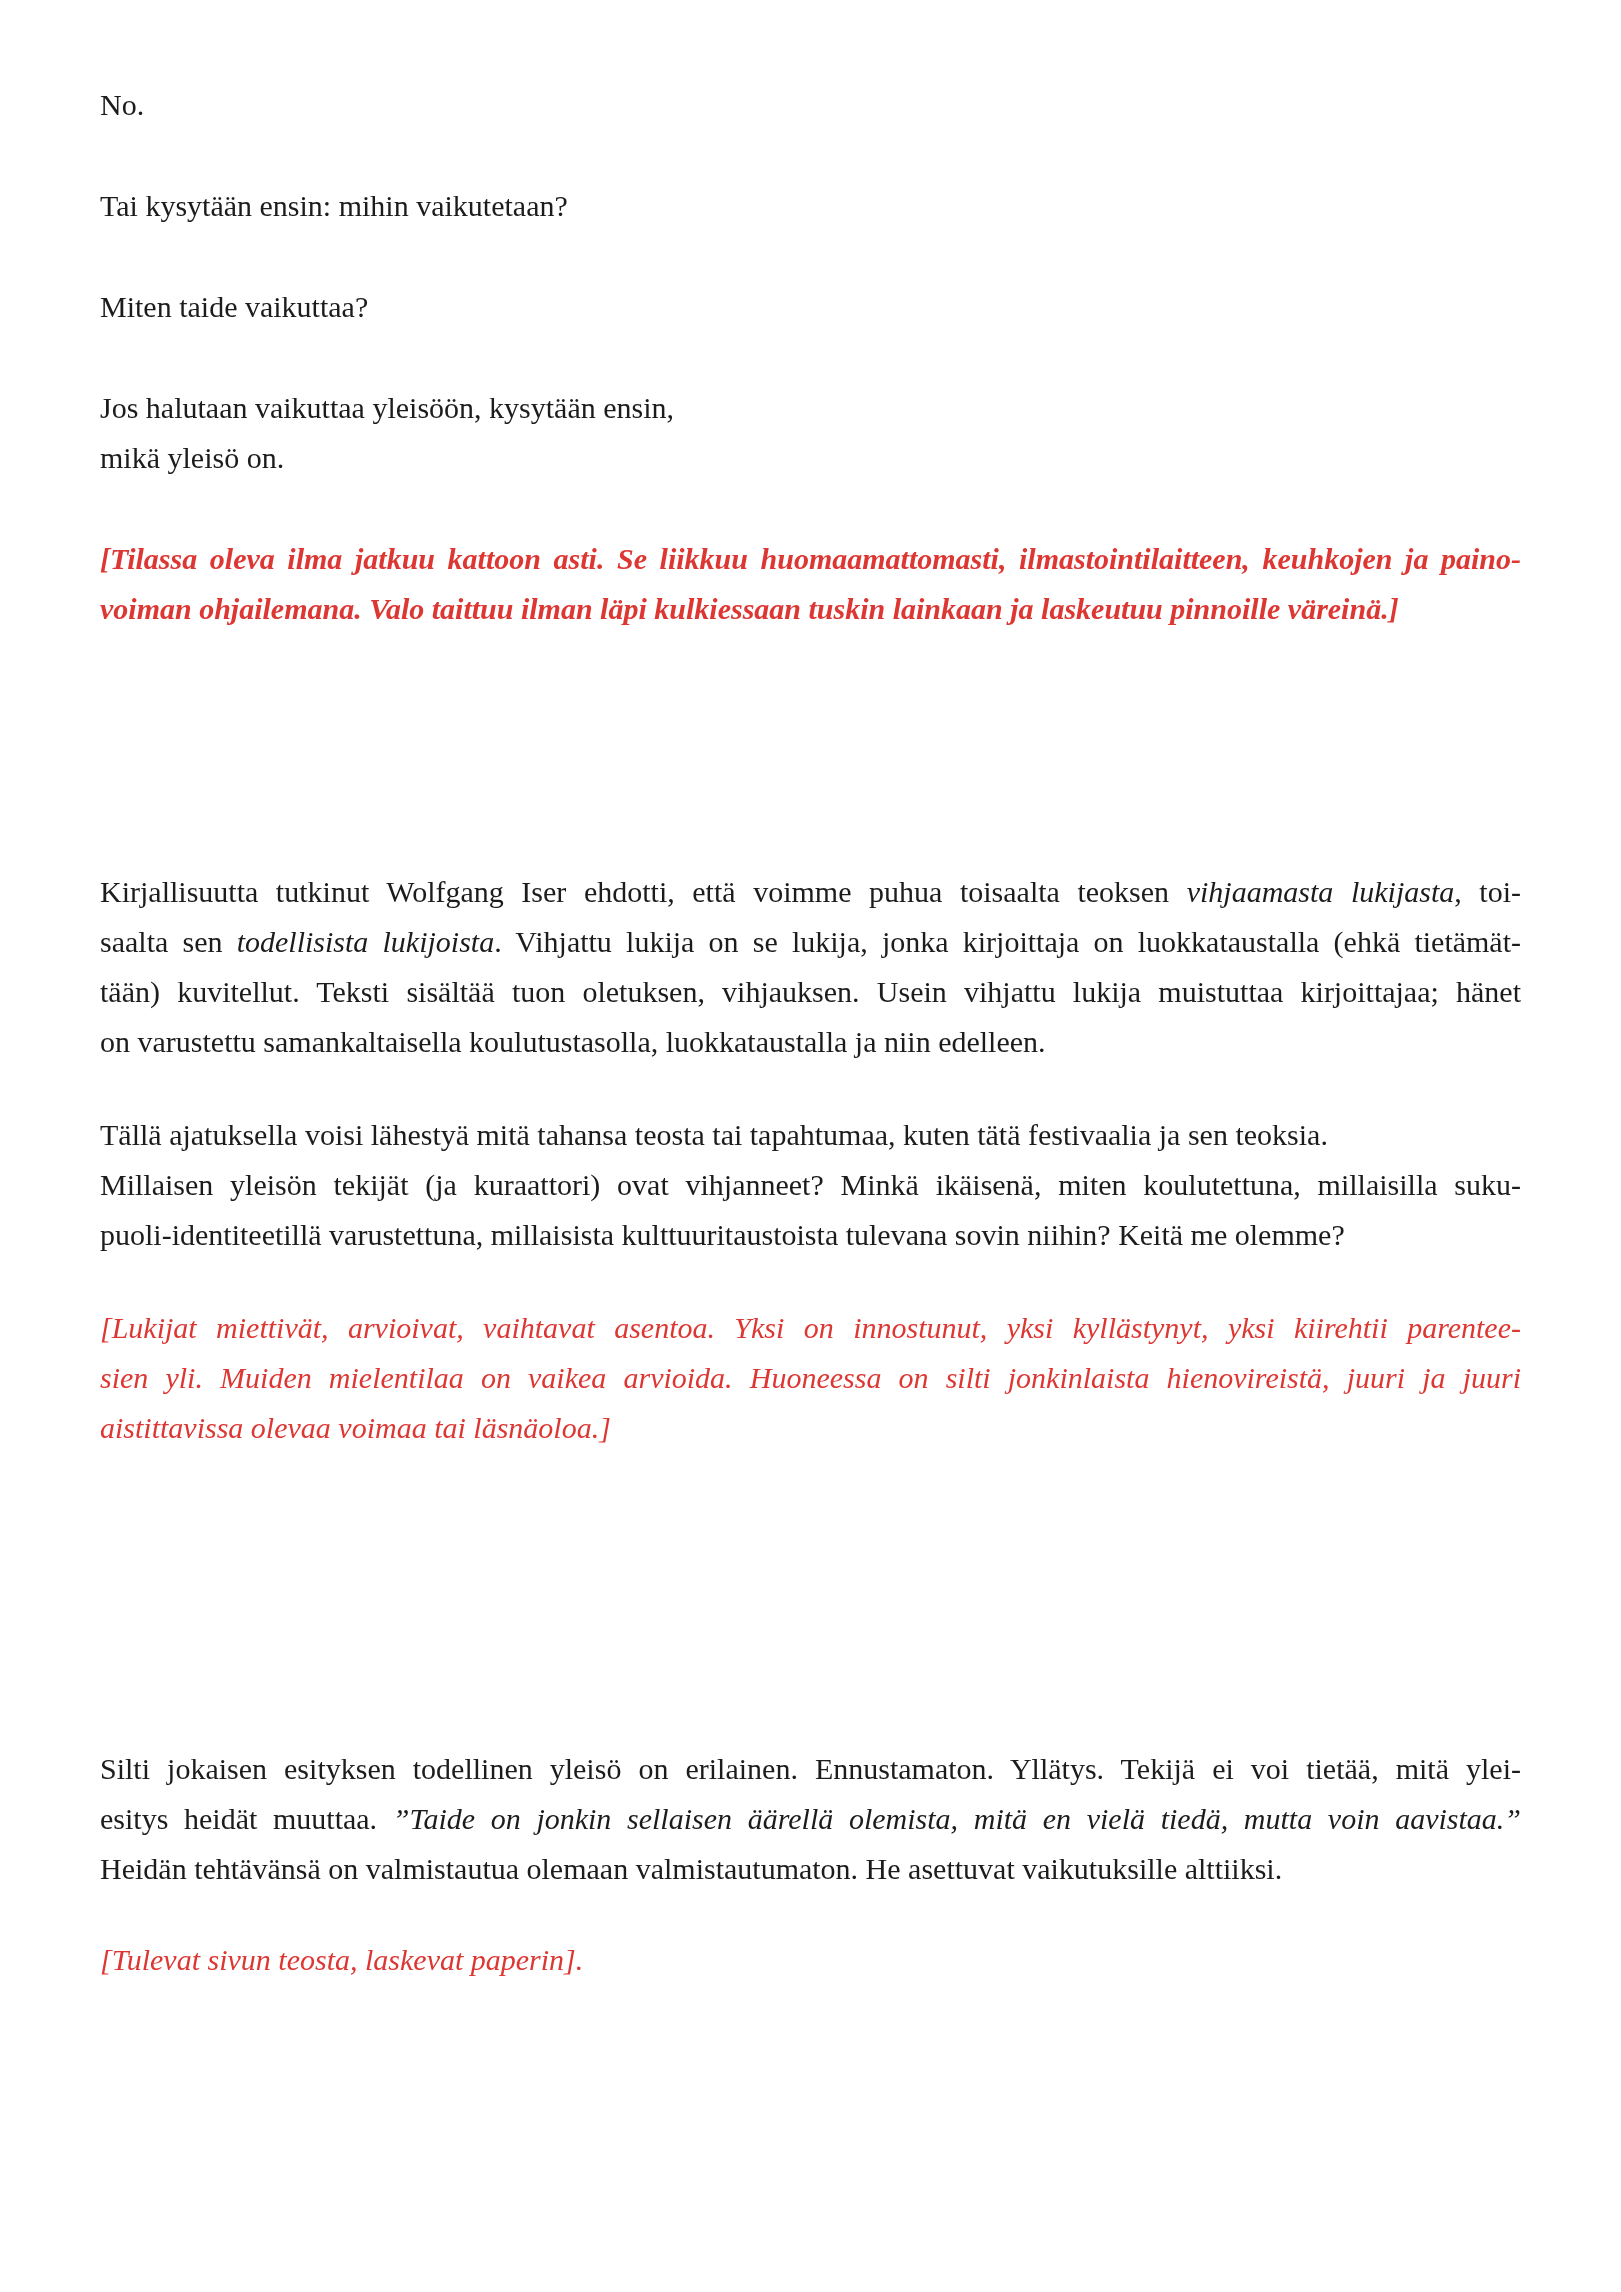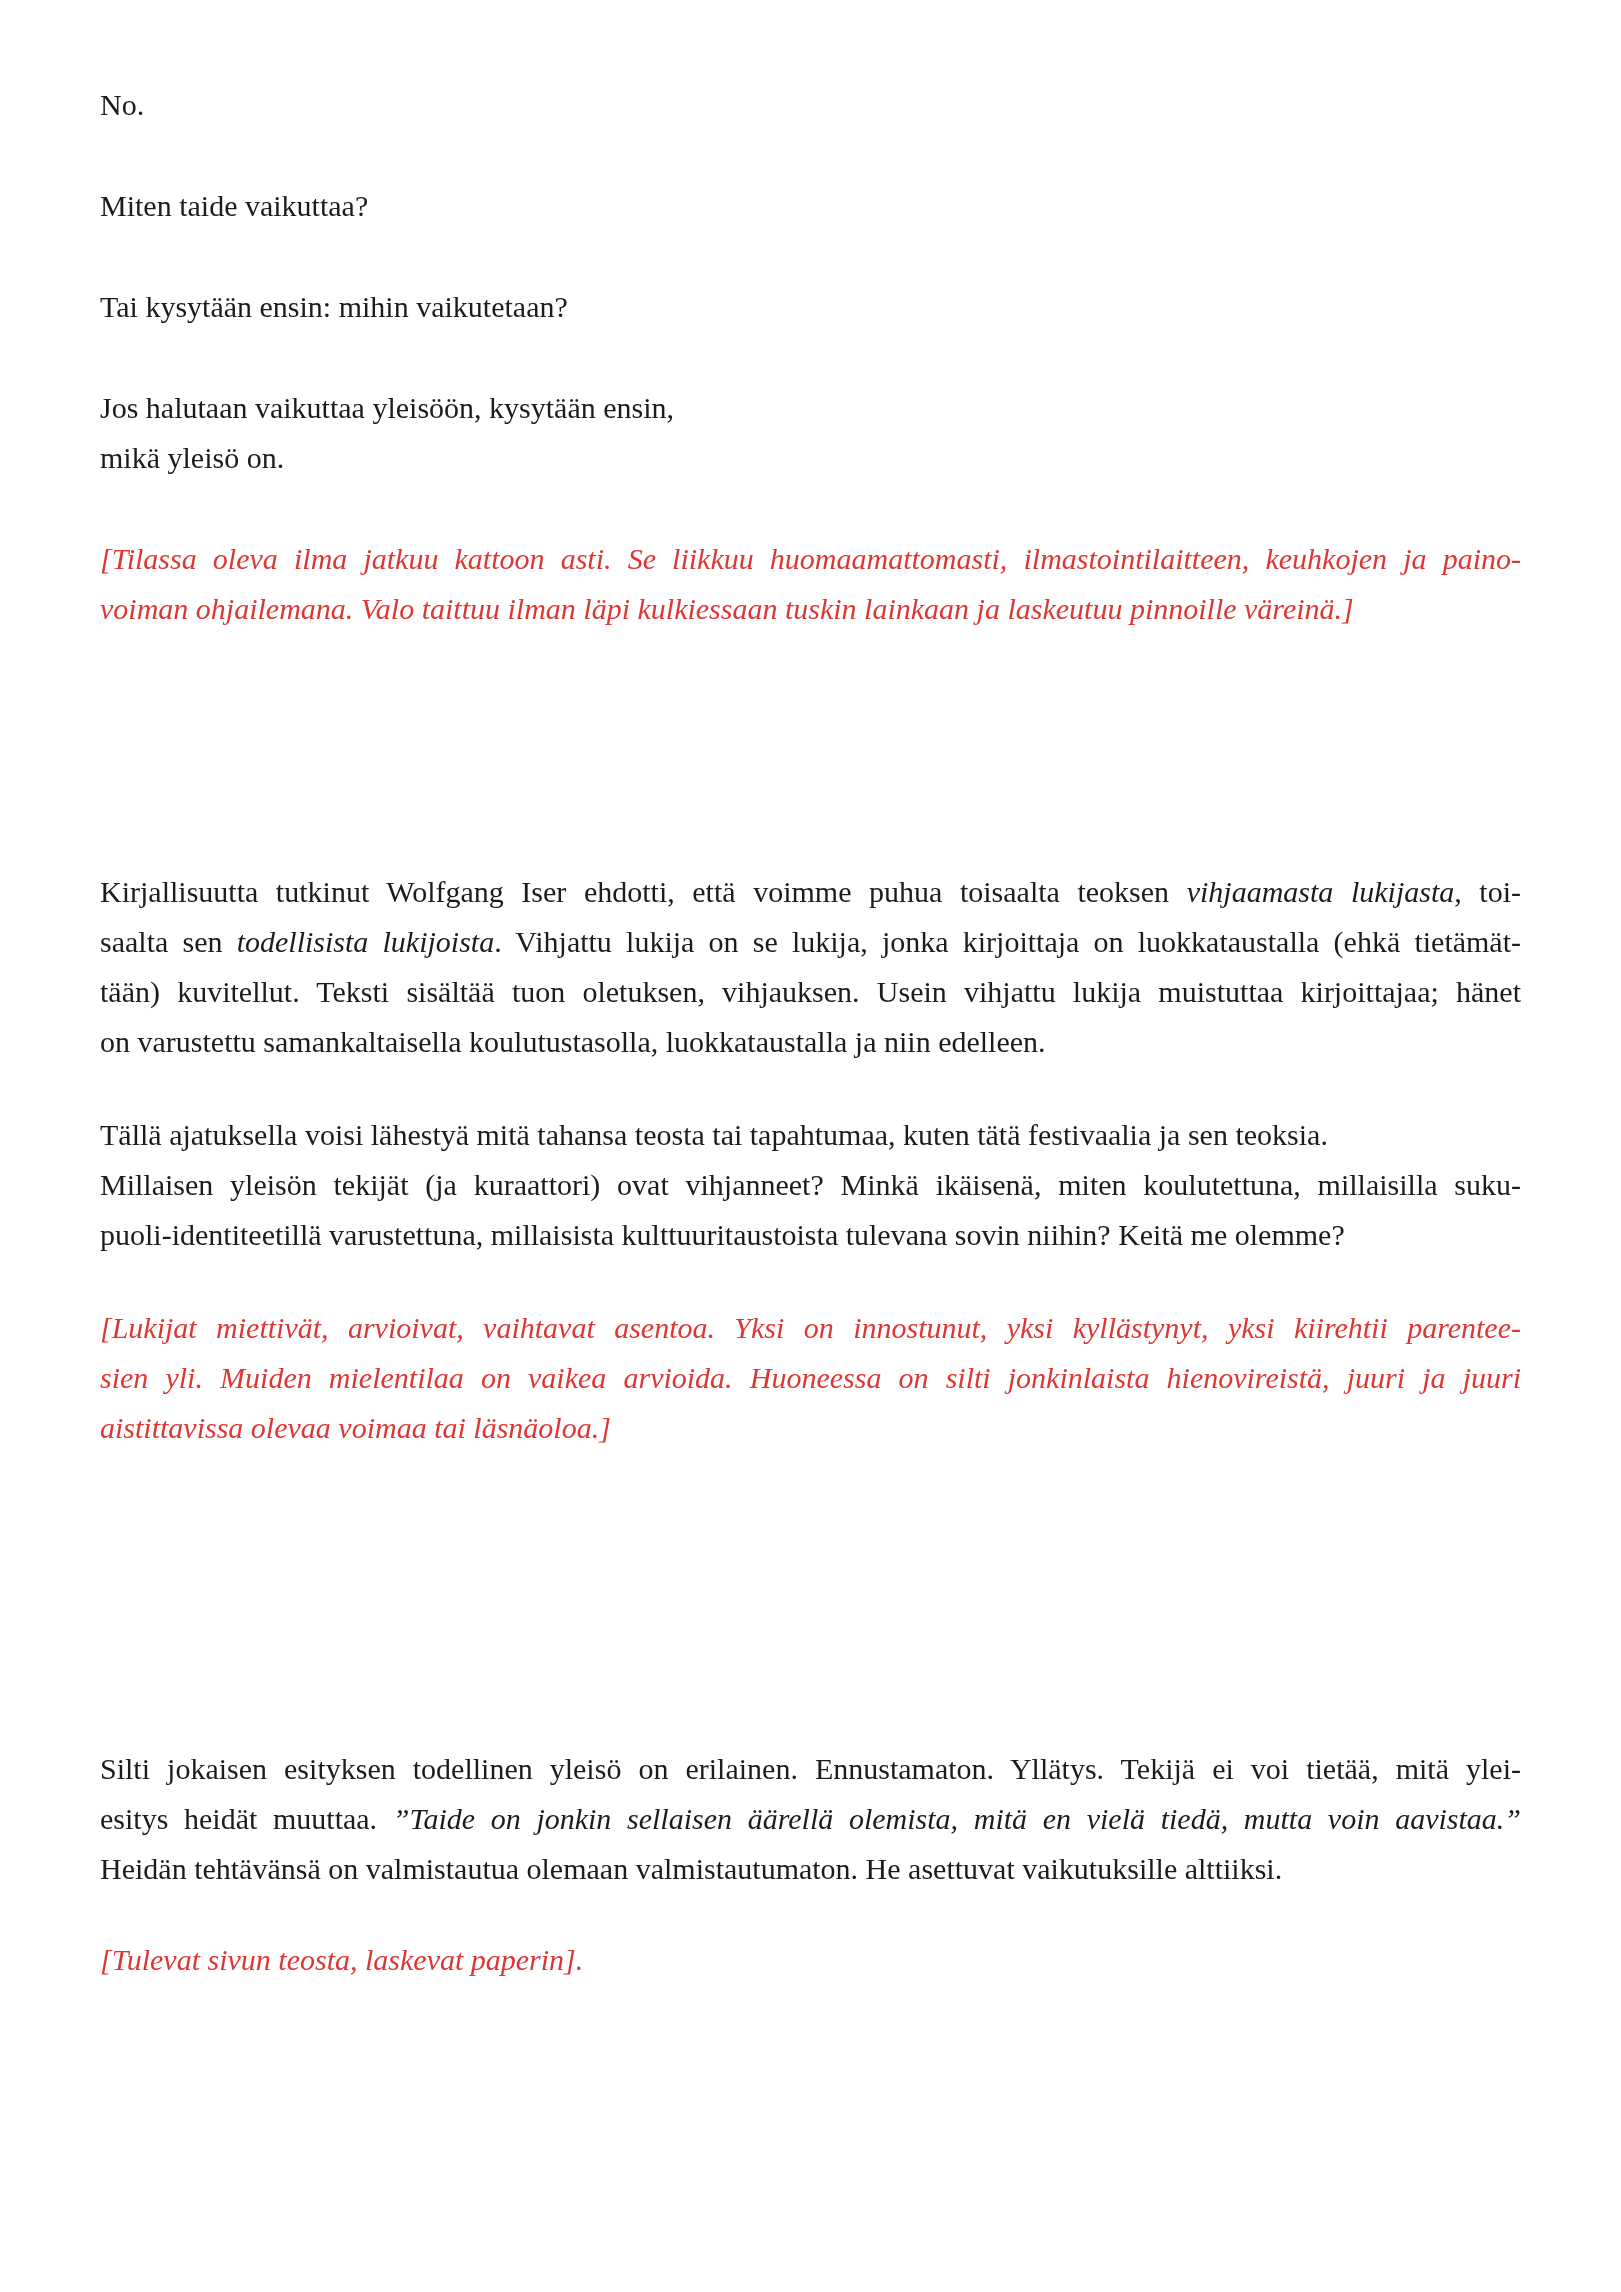--- a/index.html
+++ b/index.html
@@ -14,40 +14,40 @@
     font-size: 30px;
     color: #1c1c1c;
     overflow: hidden;
   }
   .ln { line-height: 50px; white-space: pre-wrap; }
   .j  { text-align: justify; text-align-last: justify; }
   .red { color: #dd3733; font-style: italic; }
   .it  { font-style: italic; }
   .blk { margin: 0; padding: 0; }
   .gap-s  { margin-bottom: 51px;  }   
-  .gap-p1 { margin-bottom: 233px; }   
+  .gap-p1 { margin-bottom: 233px; font-weight: bold; }   
   .gap-m  { margin-bottom: 43px;  }   
   .gap-p2 { margin-bottom: 291px; }   
   .gap-r3 { margin-bottom: 41px;  }   
 </style>
 </head>
 <body>
 
 <div class="page">
 
   <div class="blk gap-s">
     <div class="ln">No.</div>
   </div>
 
   <div class="blk gap-s">
-    <div class="ln">Miten taide vaikuttaa?</div>
+    <div class="ln">Tai kysytään ensin: mihin vaikutetaan?</div>
   </div>
 
   <div class="blk gap-s">
-    <div class="ln">Tai kysytään ensin: mihin vaikutetaan?</div>
+    <div class="ln">Miten taide vaikuttaa?</div>
   </div>
 
   <div class="blk gap-s">
     <div class="ln">Jos halutaan vaikuttaa yleisöön, kysytään ensin,</div>
     <div class="ln">mikä yleisö on.</div>
   </div>
 
   <div class="blk red gap-p1">
     <div class="ln j">[Tilassa oleva ilma jatkuu kattoon asti. Se liikkuu huomaamattomasti, ilmastointilaitteen, keuhkojen ja paino-</div>
     <div class="ln">voiman ohjailemana. Valo taittuu ilman läpi kulkiessaan tuskin lainkaan ja laskeutuu pinnoille väreinä.]</div>

